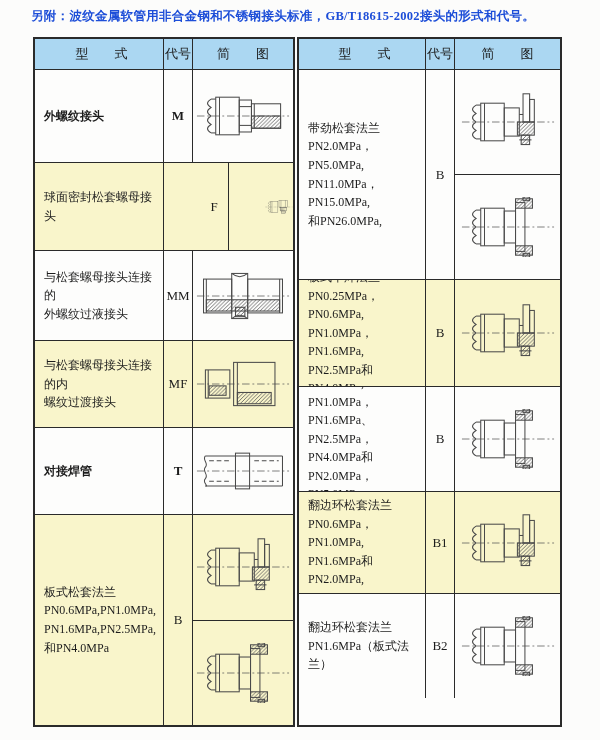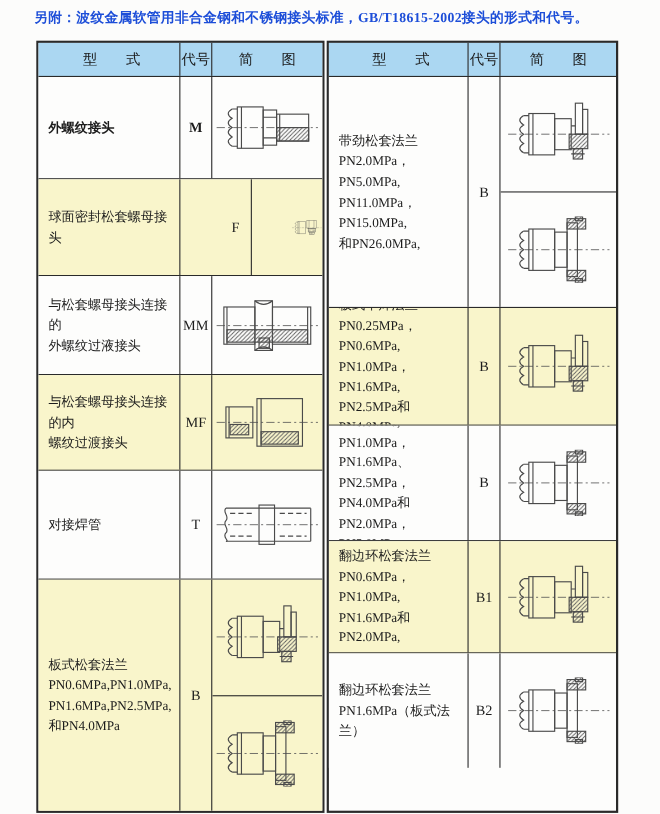--- a/index.html
+++ b/index.html
@@ -229,21 +229,21 @@
         <div class="half">
             <span class="diag">
               <svg viewBox="0 0 100 64">
                 <use href="#s-mf"></use>
               </svg>
             </span>
           </div>
       </div>
     </div>
 
-    <div class="trow" style="height:99px;">
+    <div class="trow" style="height:87px;font-weight:bold;">
       <div class="cell type">对接焊管</div>
       <div class="cell code">T</div>
       <div class="cell sketch">
         <div class="half">
             <span class="diag">
               <svg viewBox="0 0 100 64">
                 <use href="#s-t"></use>
               </svg>
             </span>
           </div>

